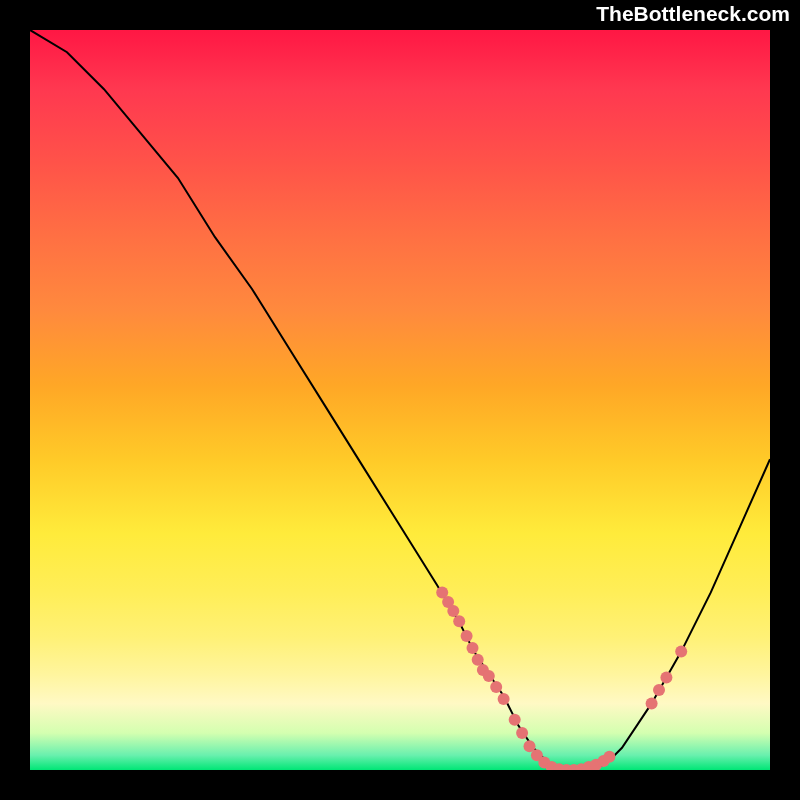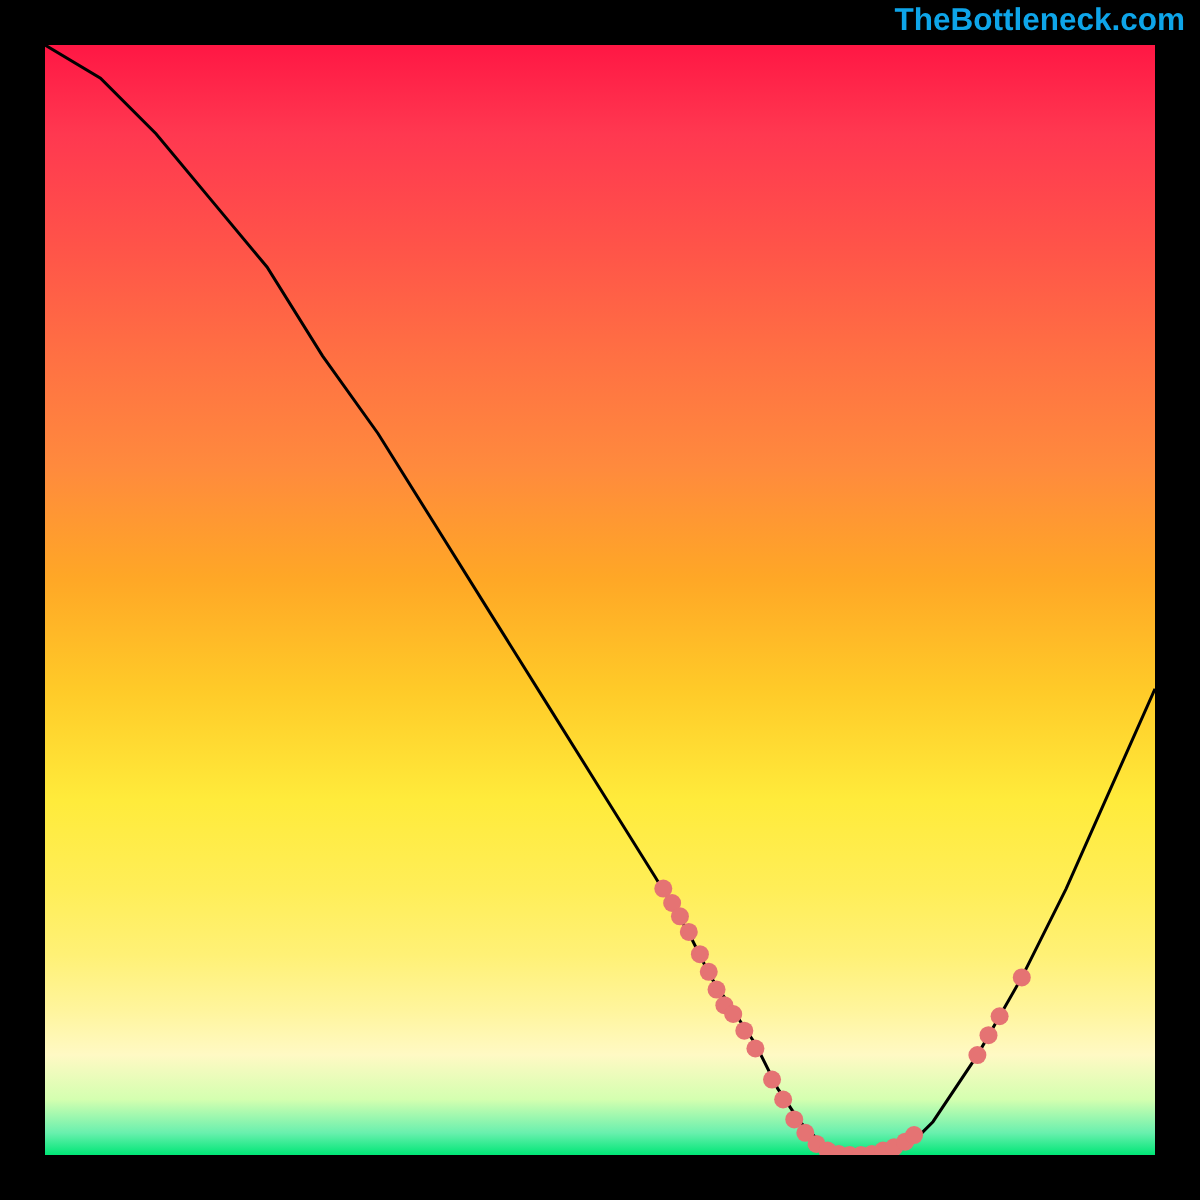--- a/index.html
+++ b/index.html
@@ -8,21 +8,21 @@
     background: #000;
     width: 800px;
     height: 800px;
     position: relative;
     font-family: Arial, sans-serif;
   }
   .watermark {
     position: absolute;
     top: 2px;
     right: 10px;
-    color: #0ea5e9;
+    color: #ffffff;
     font-size: 21px;
     font-weight: bold;
     z-index: 10;
   }
   .plot-area {
     position: absolute;
     left: 30px;
     top: 30px;
     width: 740px;
     height: 740px;

